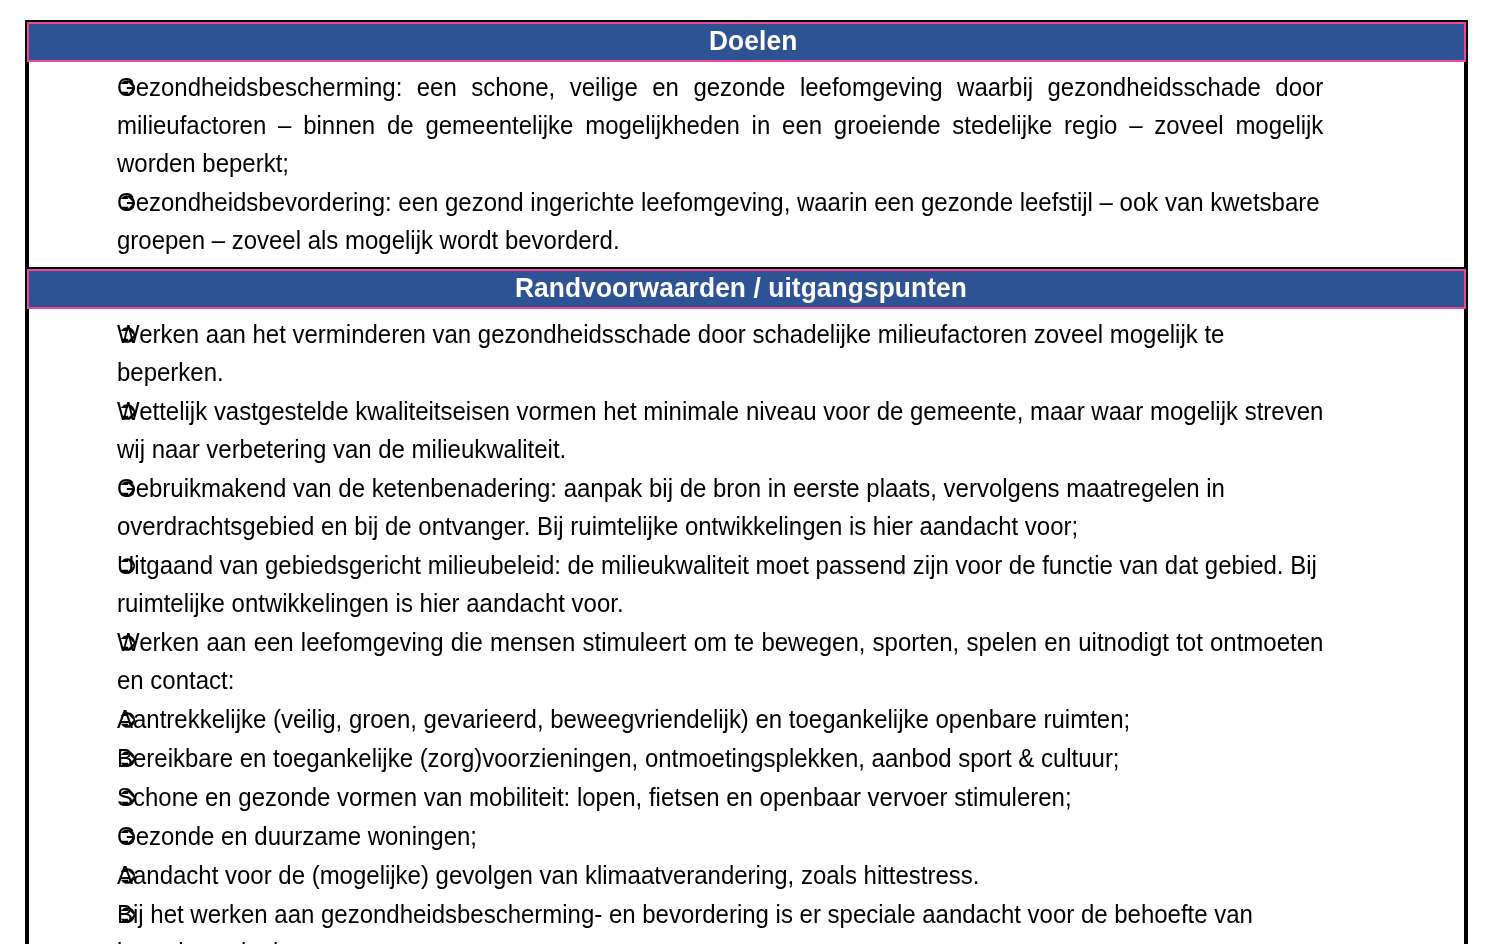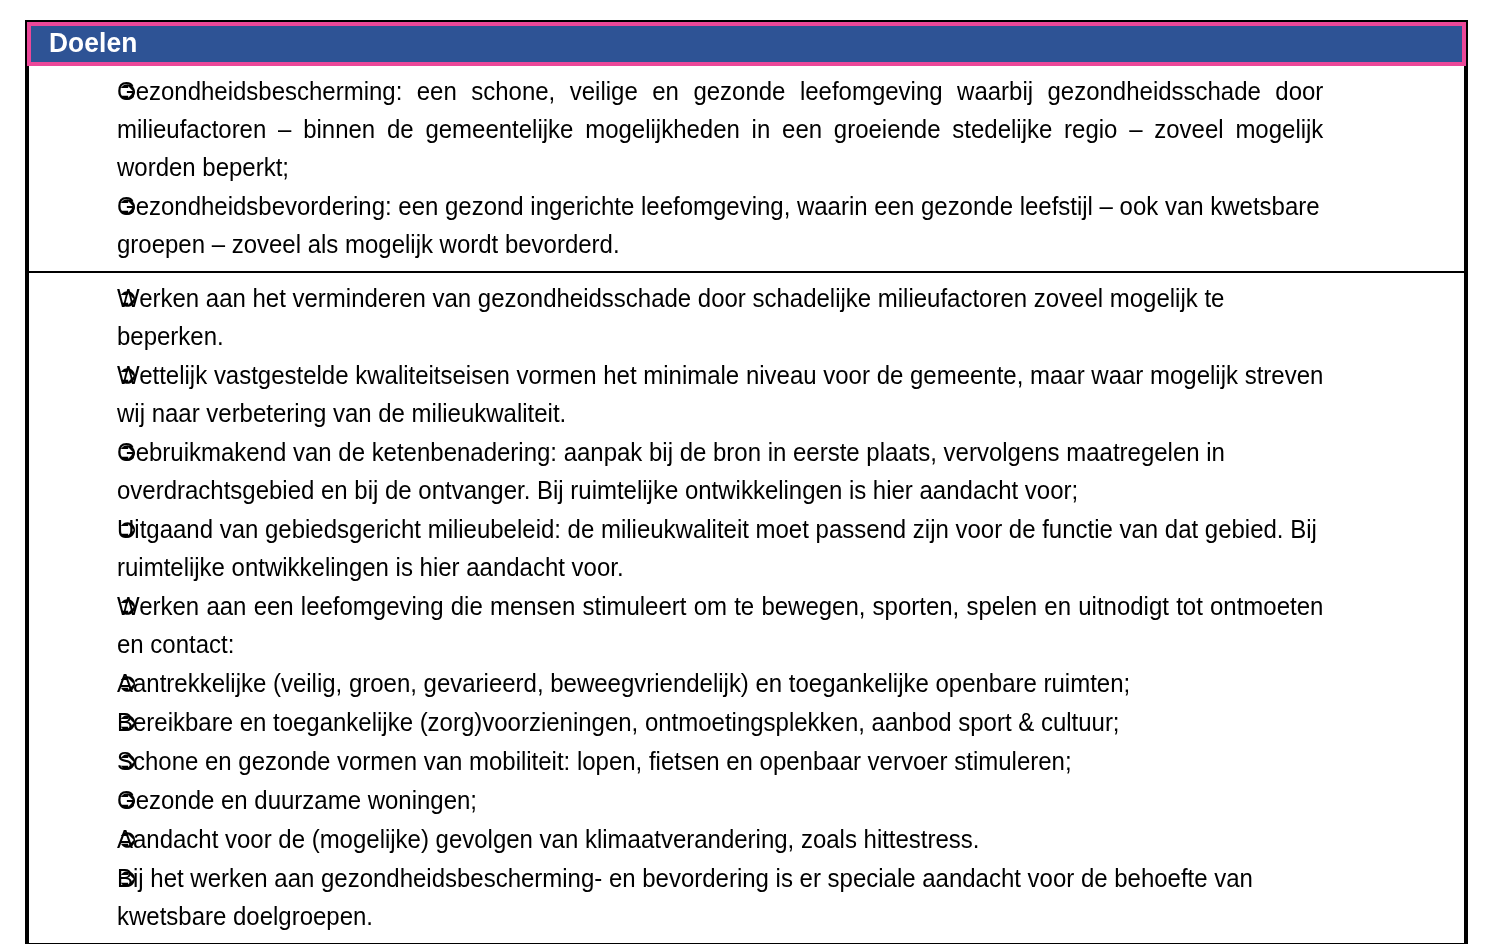--- a/index.html
+++ b/index.html
@@ -27,23 +27,24 @@
     left: 25px;
     top: 20px;
     width: 1443px;
     border: 2px solid #000000;
     border-collapse: collapse;
     box-sizing: border-box;
   }
 
   .section-header {
     background: #2E5395;
-    border: 4px solid #ec4899;
+    border: 2px solid #ec4899;
     padding: 3px 0 5px 18px;
     box-sizing: border-box;
+    text-align: center;
   }
   .section-header-text {
     color: #ffffff;
     font-weight: bold;
     font-size: 28px;
     line-height: 1.0;
     letter-spacing: 0.1px;
     font-stretch: condensed;
     transform: scaleX(0.94);
     transform-origin: left center;
@@ -110,20 +111,21 @@
           <li class="bullet-row">
             <span class="bullet-marker">➲</span>
             <span class="bullet-text justified">Gezondheidsbescherming: een schone, veilige en gezonde leefomgeving waarbij gezondheidsschade door milieufactoren – binnen de gemeentelijke mogelijkheden in een groeiende stedelijke regio – zoveel mogelijk worden beperkt;</span>
           </li>
           <li class="bullet-row">
             <span class="bullet-marker">➲</span>
             <span class="bullet-text plain">Gezondheidsbevordering: een gezond ingerichte leefomgeving, waarin een gezonde leefstijl – ook van kwetsbare groepen – zoveel als mogelijk wordt bevorderd.</span>
           </li>
         </ul>
       </div>
+      <div class="section-header"><span class="section-header-text">Randvoorwaarden / uitgangspunten</span></div>
       <div class="section-body">
         <ul class="bullets">
           <li class="bullet-row">
             <span class="bullet-marker">➲</span>
             <span class="bullet-text plain">Werken aan het verminderen van gezondheidsschade door schadelijke milieufactoren zoveel mogelijk te beperken.</span>
           </li>
           <li class="bullet-row">
             <span class="bullet-marker">➲</span>
             <span class="bullet-text justified">Wettelijk vastgestelde kwaliteitseisen vormen het minimale niveau voor de gemeente, maar waar mogelijk streven wij naar verbetering van de milieukwaliteit.</span>
           </li>

